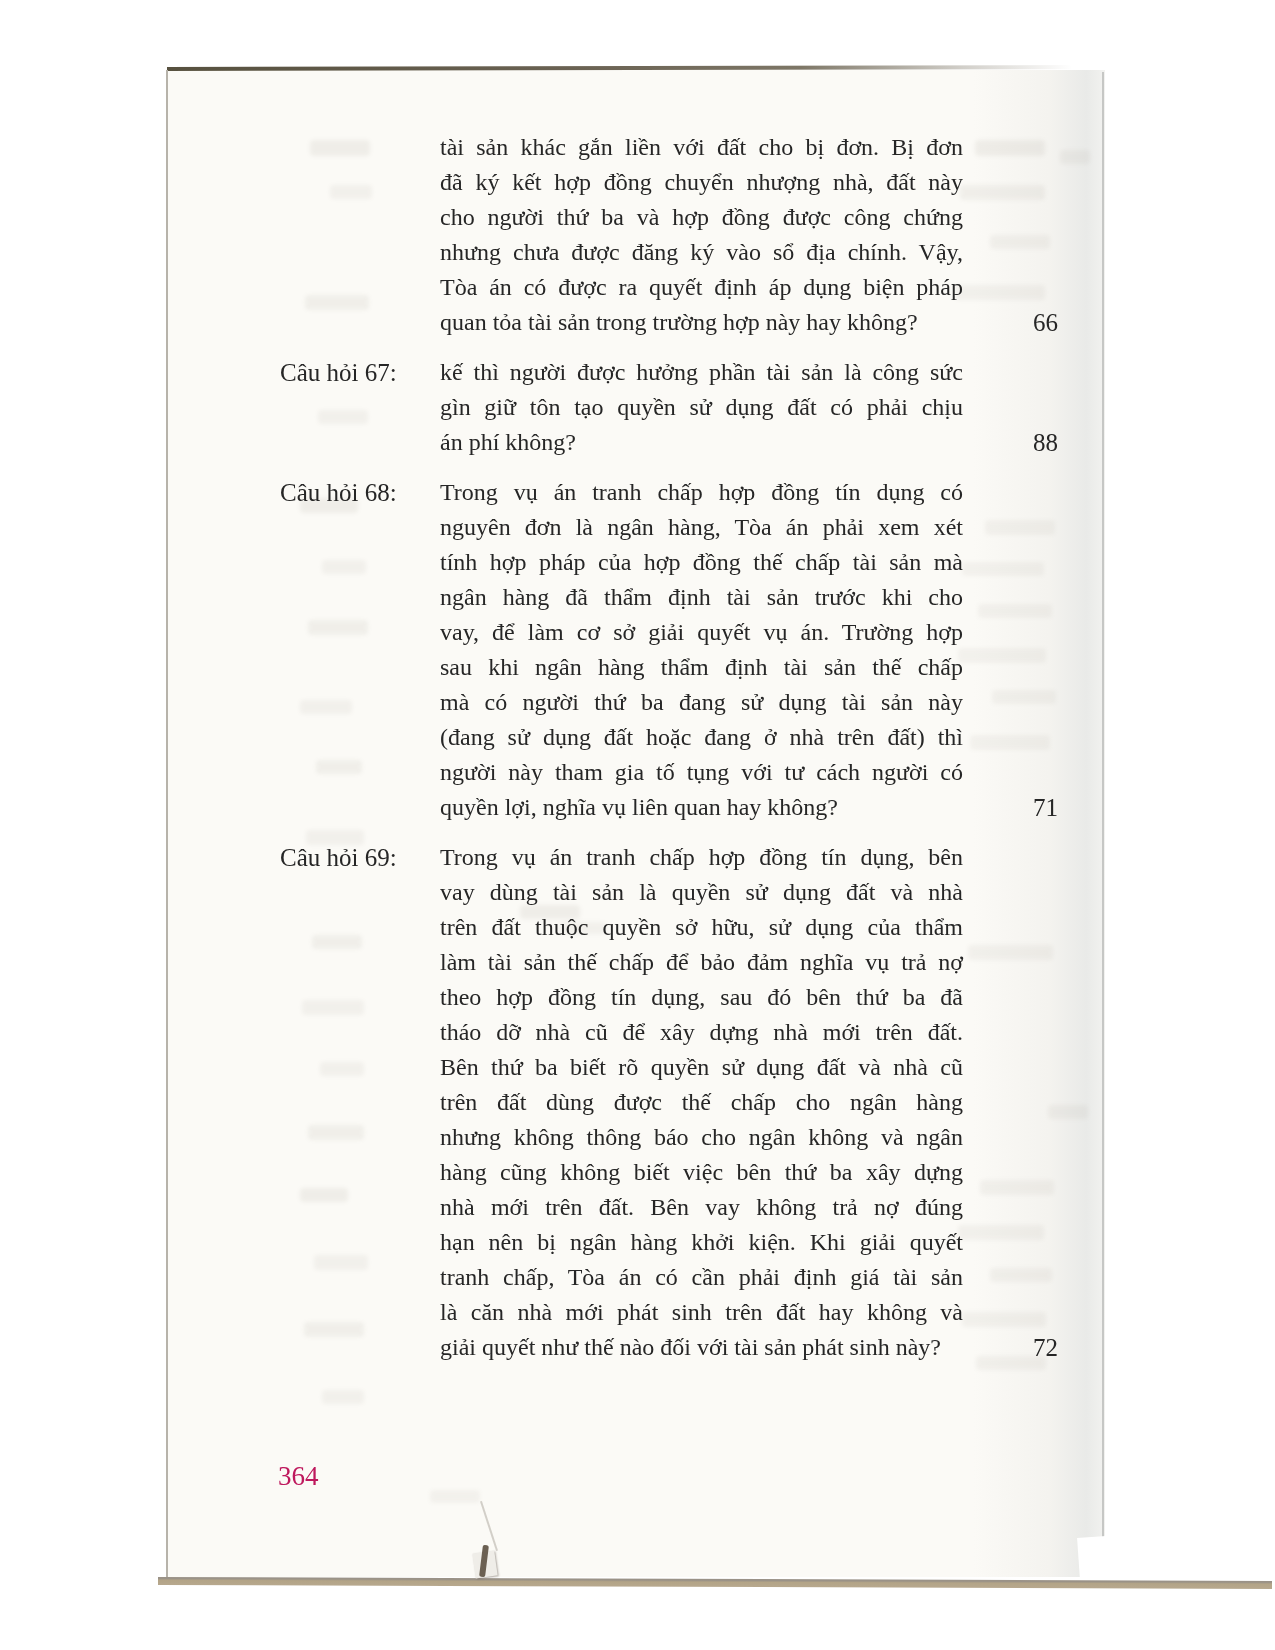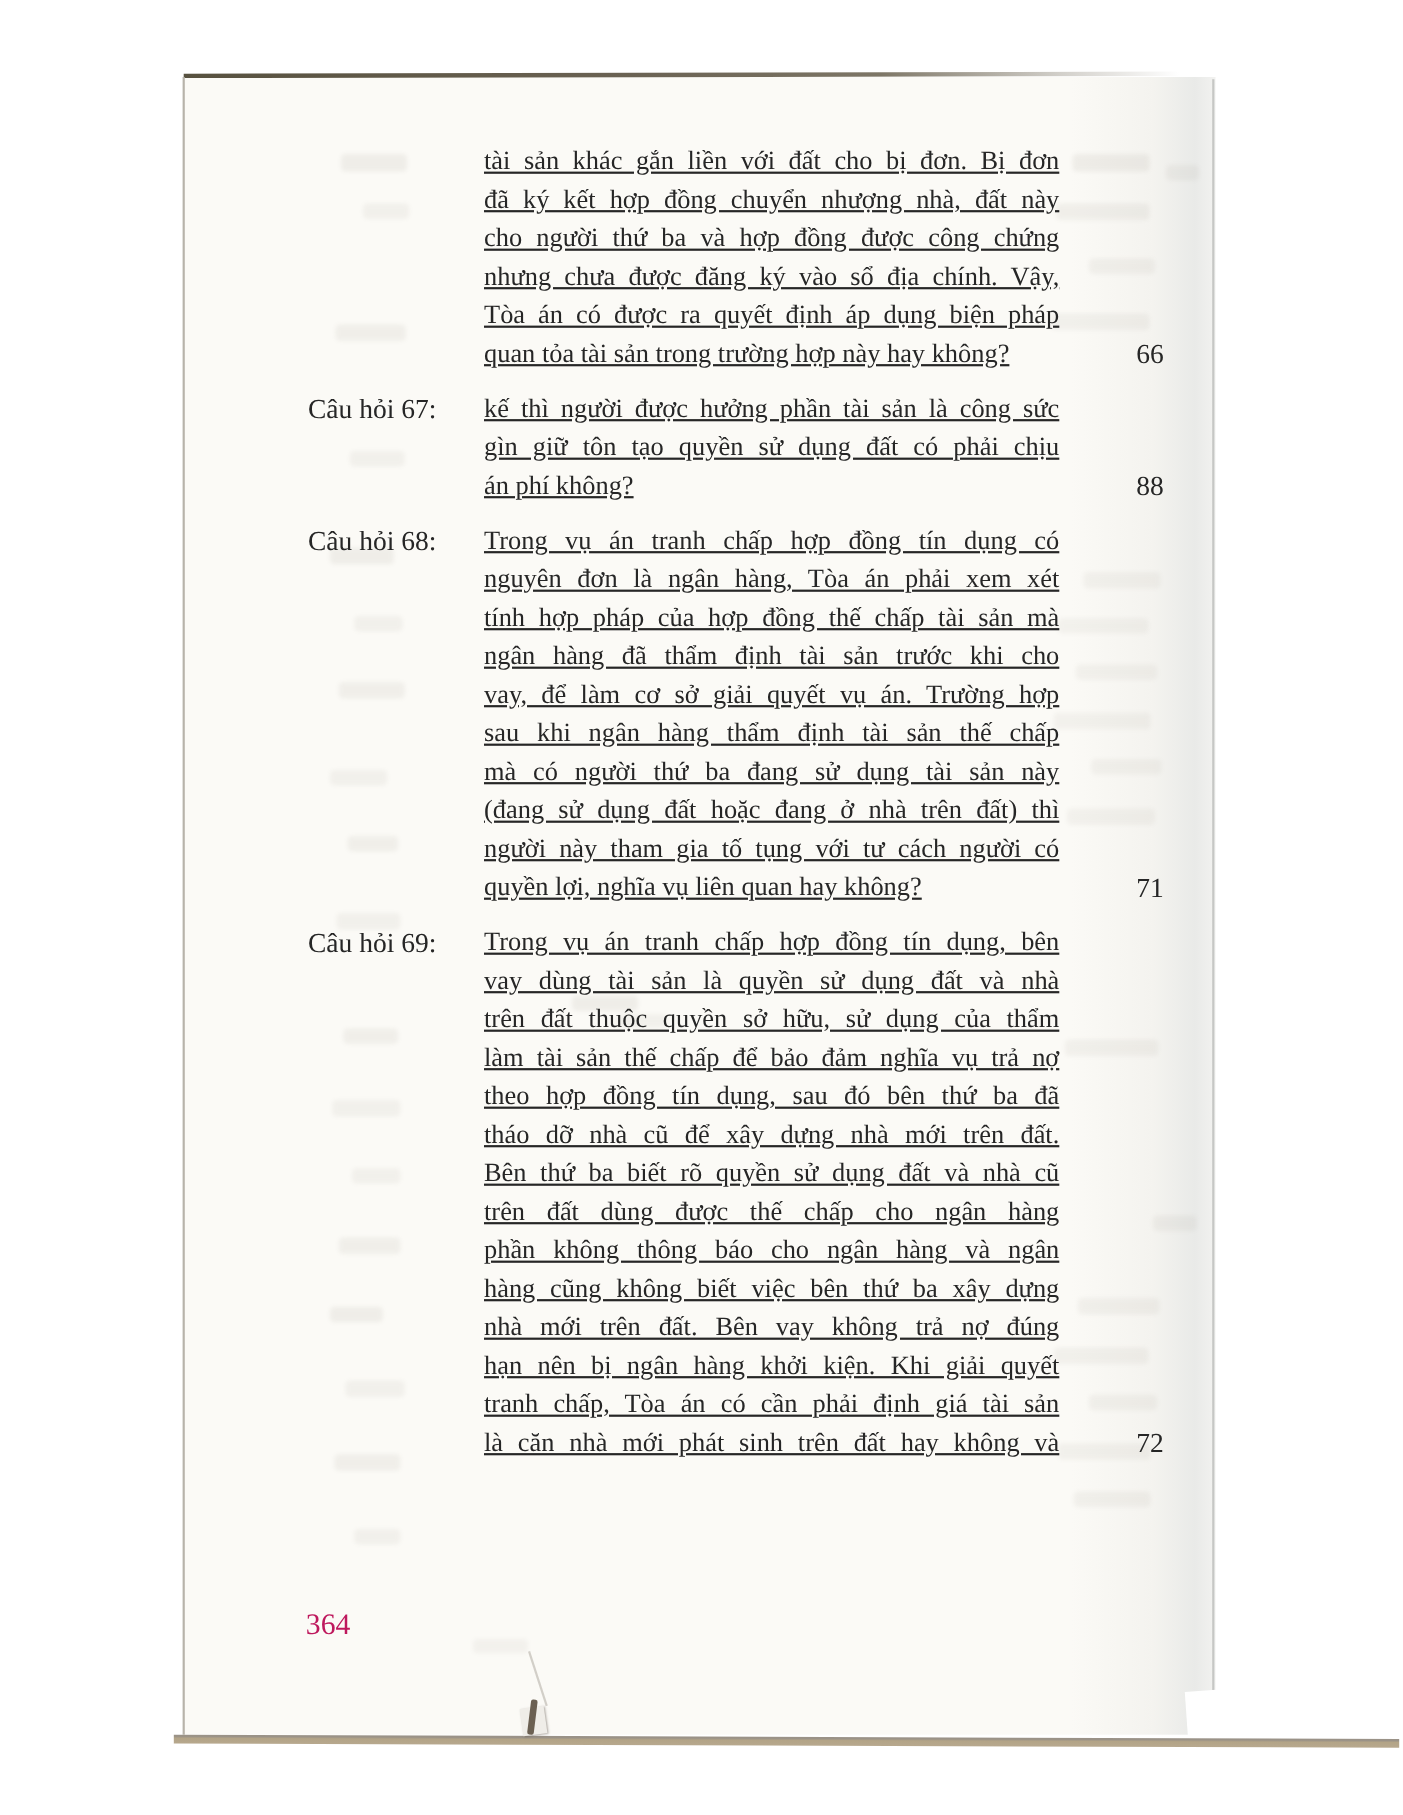--- a/index.html
+++ b/index.html
@@ -53,21 +53,21 @@
   .toc{
     position:absolute;left:280px;top:130px;width:782px;
   }
   .entry{
     display:grid;grid-template-columns:160px 523px 99px;
   }
   .entry + .entry{margin-top:15px;}
   .entry-label{
     font-size:25px;line-height:35px;white-space:nowrap;
   }
-  .entry-body{font-size:24px;text-decoration:underline;}
+  .entry-body{font-size:24px;}
   .line{
     line-height:35px;
     text-align:justify;text-align-last:justify;
   }
   .line.last{text-align-last:left;}
   .entry-ref{
     align-self:end;text-align:right;
     font-size:25px;line-height:35px;padding-right:4px;
   }
   .folio{
@@ -177,24 +177,25 @@
       <div class="entry-label">Câu hỏi 69:</div>
       <div class="entry-body">
         <div class="line">Trong vụ án tranh chấp hợp đồng tín dụng, bên</div>
         <div class="line">vay dùng tài sản là quyền sử dụng đất và nhà</div>
         <div class="line">trên đất thuộc quyền sở hữu, sử dụng của thẩm</div>
         <div class="line">làm tài sản thế chấp để bảo đảm nghĩa vụ trả nợ</div>
         <div class="line">theo hợp đồng tín dụng, sau đó bên thứ ba đã</div>
         <div class="line">tháo dỡ nhà cũ để xây dựng nhà mới trên đất.</div>
         <div class="line">Bên thứ ba biết rõ quyền sử dụng đất và nhà cũ</div>
         <div class="line">trên đất dùng được thế chấp cho ngân hàng</div>
-        <div class="line">phần không thông báo cho ngân hàng và ngân</div>
+        <div class="line">nhưng không thông báo cho ngân không và ngân</div>
         <div class="line">hàng cũng không biết việc bên thứ ba xây dựng</div>
         <div class="line">nhà mới trên đất. Bên vay không trả nợ đúng</div>
         <div class="line">hạn nên bị ngân hàng khởi kiện. Khi giải quyết</div>
         <div class="line">tranh chấp, Tòa án có cần phải định giá tài sản</div>
         <div class="line">là căn nhà mới phát sinh trên đất hay không và</div>
+        <div class="line last">giải quyết như thế nào đối với tài sản phát sinh này?</div>
       </div>
       <div class="entry-ref">72</div>
     </div>
   </div>
 
 <div class="folio">364</div>
 
 </body></html>

